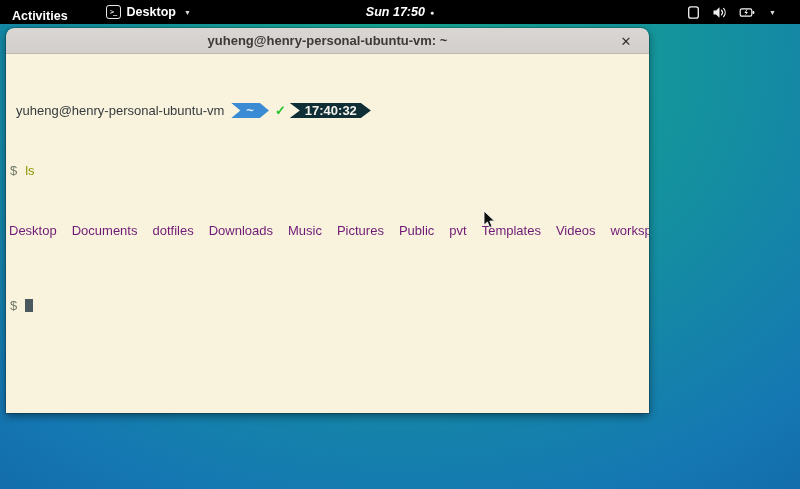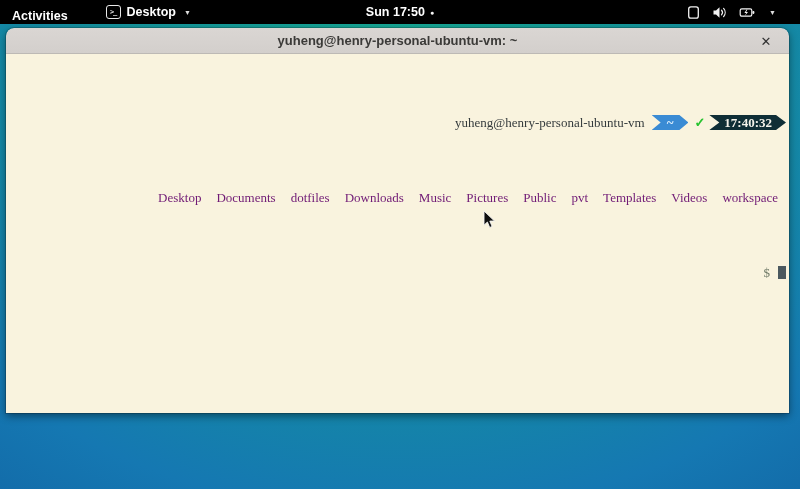--- a/index.html
+++ b/index.html
@@ -24,51 +24,51 @@
   .tb-app { display:flex; align-items:center; gap:6px; padding:0 10px; height:100%; margin-left:16px; cursor:pointer; }
   .term-ico {
     width:15px; height:14px; border:1.2px solid #e8e8e8; border-radius:3px;
     display:inline-flex; align-items:center; justify-content:center;
     font-family:"DejaVu Sans Mono", monospace; font-size:7px; font-weight:700; color:#e8e8e8;
     line-height:1; letter-spacing:-1px;
   }
   .tb-caret { font-size:7px; color:#ddd; margin-left:2px; }
   .tb-center {
     position:absolute; left:0; right:0; top:0; height:24px;
-    display:flex; align-items:center; justify-content:center; gap:5px; pointer-events:none;
+    display:flex; align-items:center; justify-content:center; gap:5px; pointer-events:none;font-style:italic;
   }
   .tb-dot { font-size:7px; color:#f5f5f5; line-height:1; }
   .tb-right {
     position:absolute; right:0; top:0; height:24px;
     display:flex; align-items:center; gap:11px; padding:0 24px 0 10px; cursor:pointer;
   }
   .tb-right svg { display:block; }
 
   
   .window {
-    position:absolute; left:6px; top:28px; width:783px; height:385px;
+    position:absolute; left:6px; top:28px; width:643px; height:385px;
     border-radius:8px 8px 0 0;
     box-shadow:0 3px 9px rgba(0,0,0,0.45), 0 0 0 1px rgba(0,0,0,0.18);
-    display:flex; flex-direction:column; z-index:10; overflow:hidden;text-align:right;
+    display:flex; flex-direction:column; z-index:10; overflow:hidden;
   }
   .titlebar {
     height:26px; flex:0 0 26px; background:linear-gradient(#dad6d3,#d3cfcc);
     border-bottom:1px solid #bdb9b5; border-radius:8px 8px 0 0;
     display:flex; align-items:center; justify-content:center; position:relative;
   }
   .titlebar .title { font-size:13px; font-weight:700; color:#3b3a38; }
   .close-btn {
     position:absolute; right:13px; top:0; height:26px; width:20px;
     display:flex; align-items:center; justify-content:center;
     font-size:13px; color:#323232; cursor:pointer;
   }
 
   .term {
-    flex:1; background:#f9f3de; padding:16px 3px 0 3px;
-    font-family:Liberation Serif, serif; font-size:13px; line-height:15px;
+    flex:1; background:#f9f3de; padding:4px 3px 0 3px;
+    font-family:Liberation Sans, sans-serif; font-size:13px; line-height:15px;
     color:#353b3d; cursor:text; white-space:pre; overflow:hidden;
   }
   .tline { height:15px; display:block; white-space:pre; }
   .prompt-line { padding-left:7px; }
 
   
   .pl {
     display:inline-block; height:15px; line-height:15px; vertical-align:top;
     font-weight:700;
   }
@@ -139,20 +139,21 @@
 
   <div class="window">
     <div class="titlebar">
       <span class="title">yuheng@henry-personal-ubuntu-vm: ~</span>
       <span class="close-btn">✕</span>
     </div>
     <div class="term">
 
       <div class="tline prompt-line"><span>yuheng@henry-personal-ubuntu-vm</span><span class="pl pl-blue"><span>~</span></span><span class="pcheck">✓</span><span class="pl pl-dark"><span>17:40:32</span></span></div>
 
+      <div class="tline"><span class="psym">$</span><span class="pcmd">ls</span></div>
 
       <div class="tline"><span class="file-item">Desktop</span><span class="file-item">Documents</span><span class="file-item">dotfiles</span><span class="file-item">Downloads</span><span class="file-item">Music</span><span class="file-item">Pictures</span><span class="file-item">Public</span><span class="file-item">pvt</span><span class="file-item">Templates</span><span class="file-item">Videos</span><span class="file-item">workspace</span></div>
 
 
       <div class="tline"><span class="psym">$</span><span class="cursor-block"></span></div>
 
     </div>
   </div>
 
   <span class="mouse">

